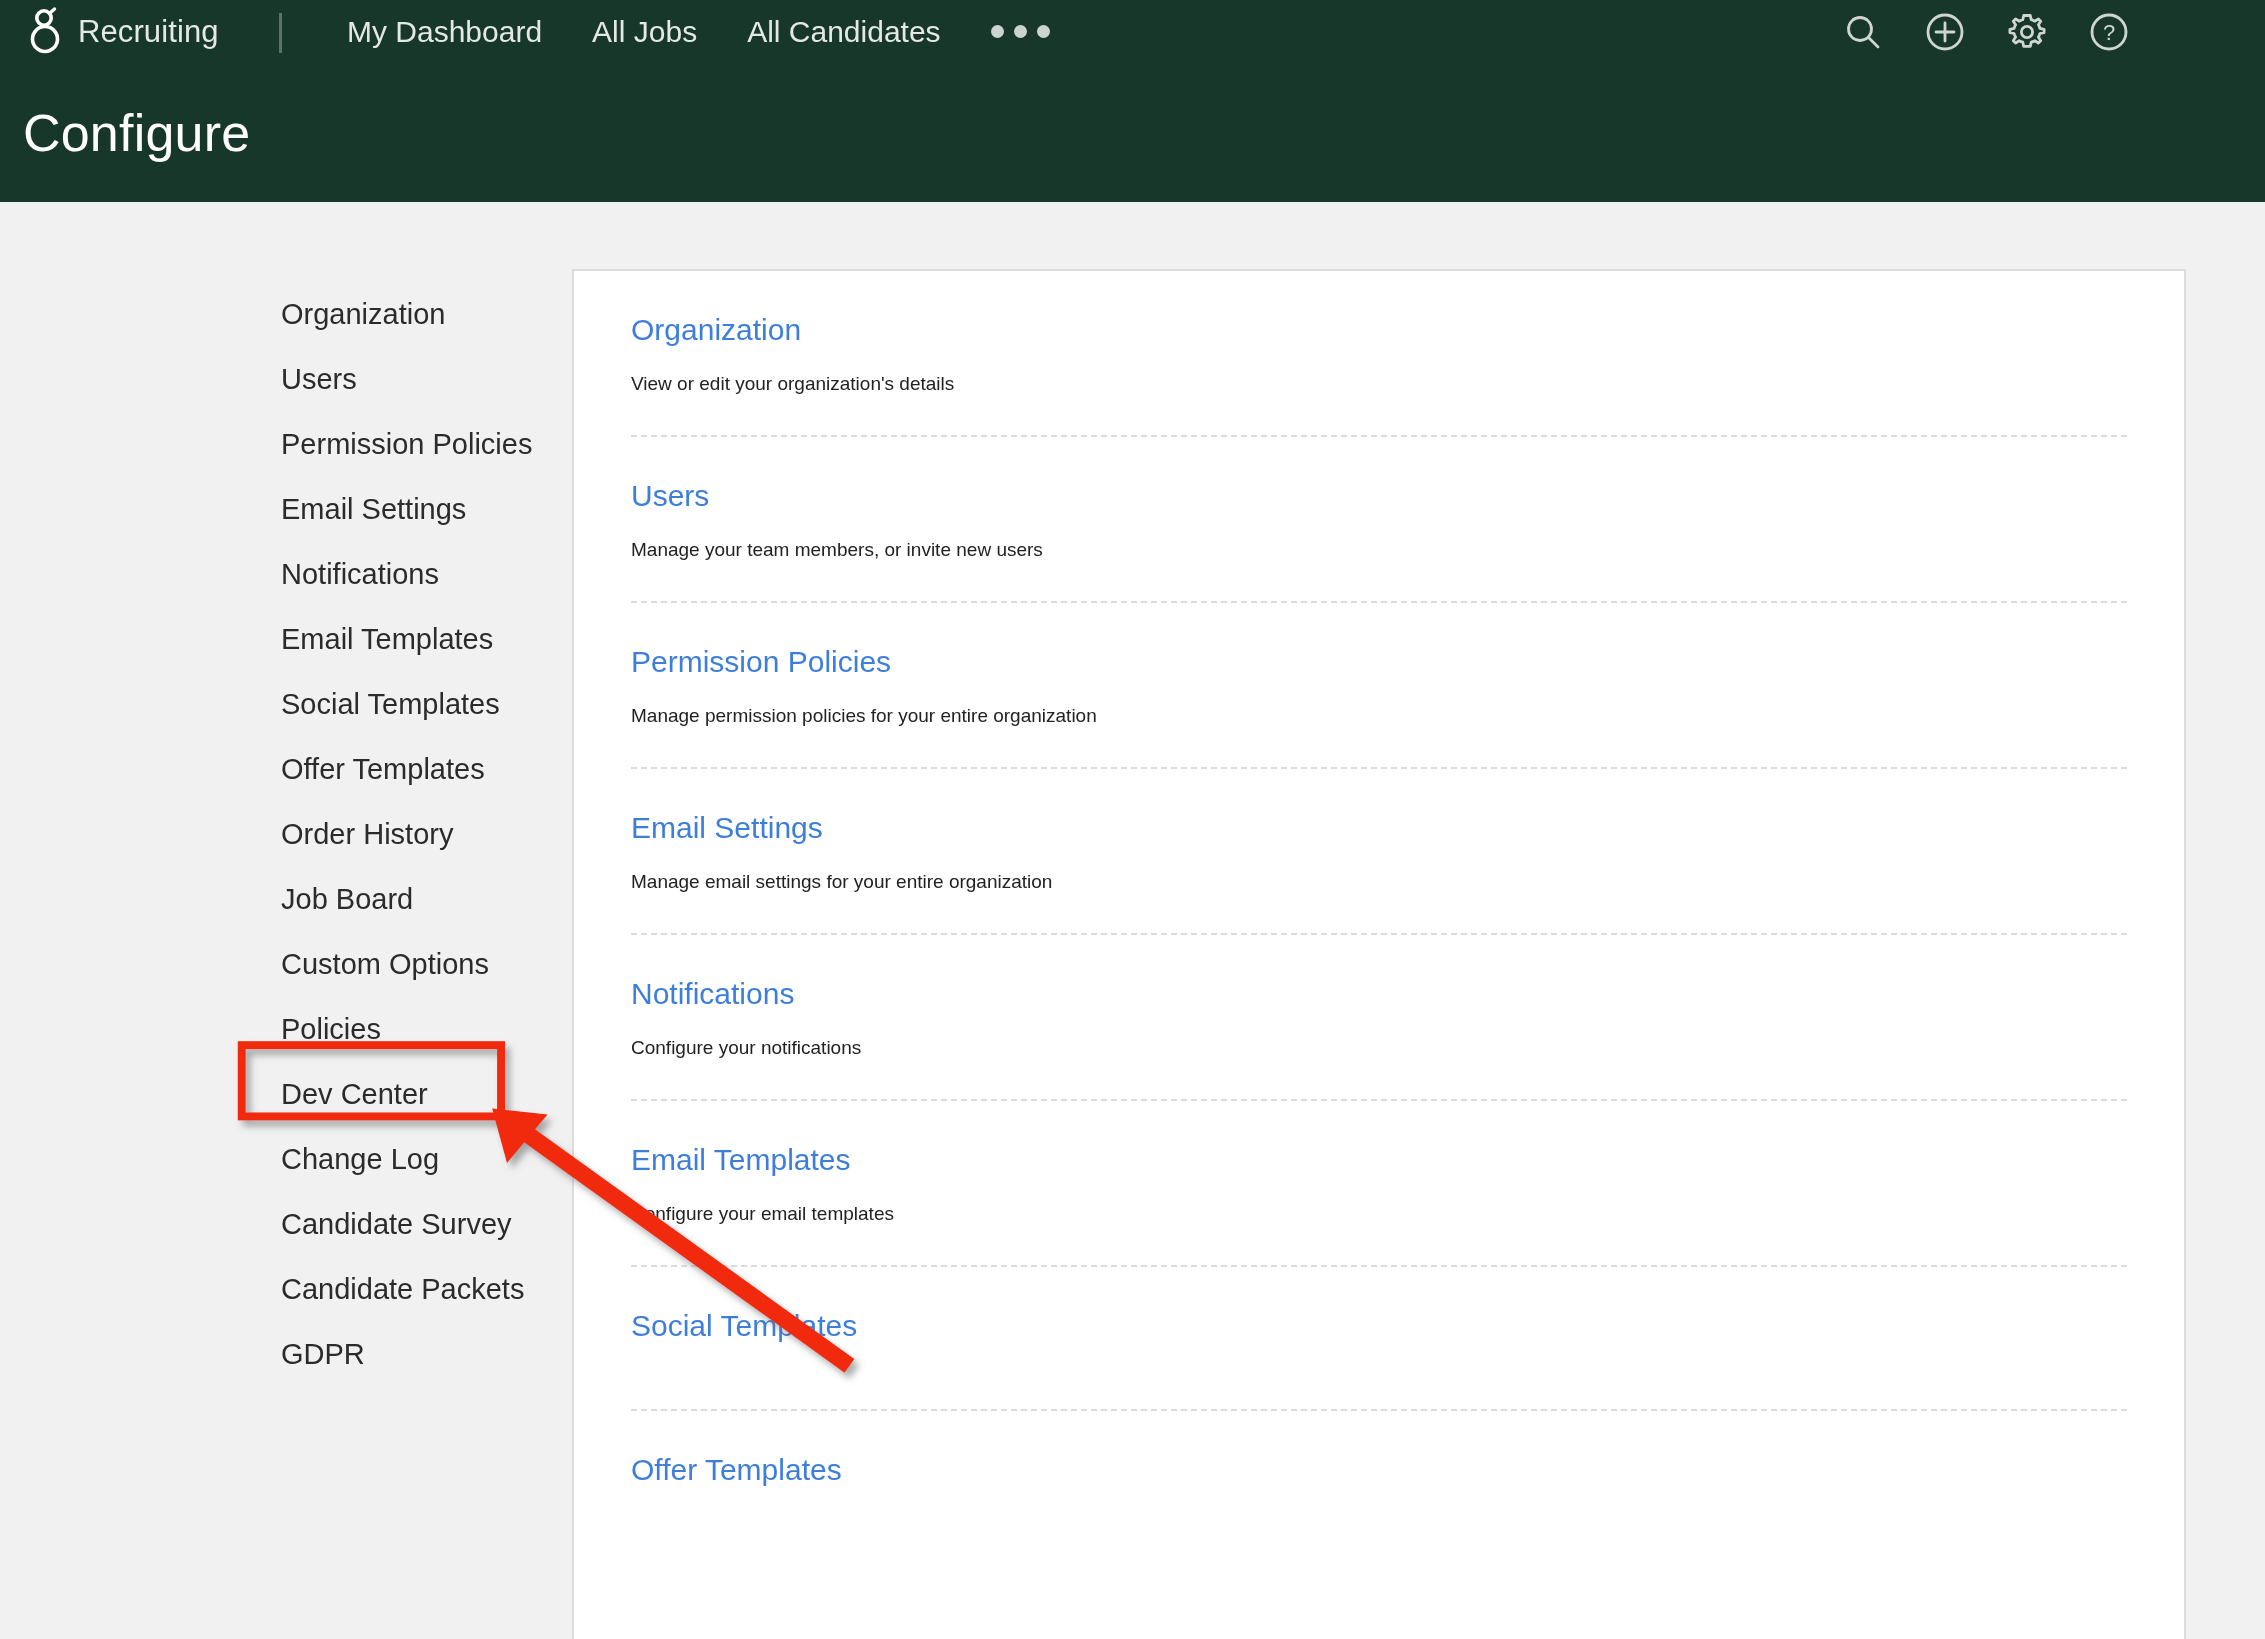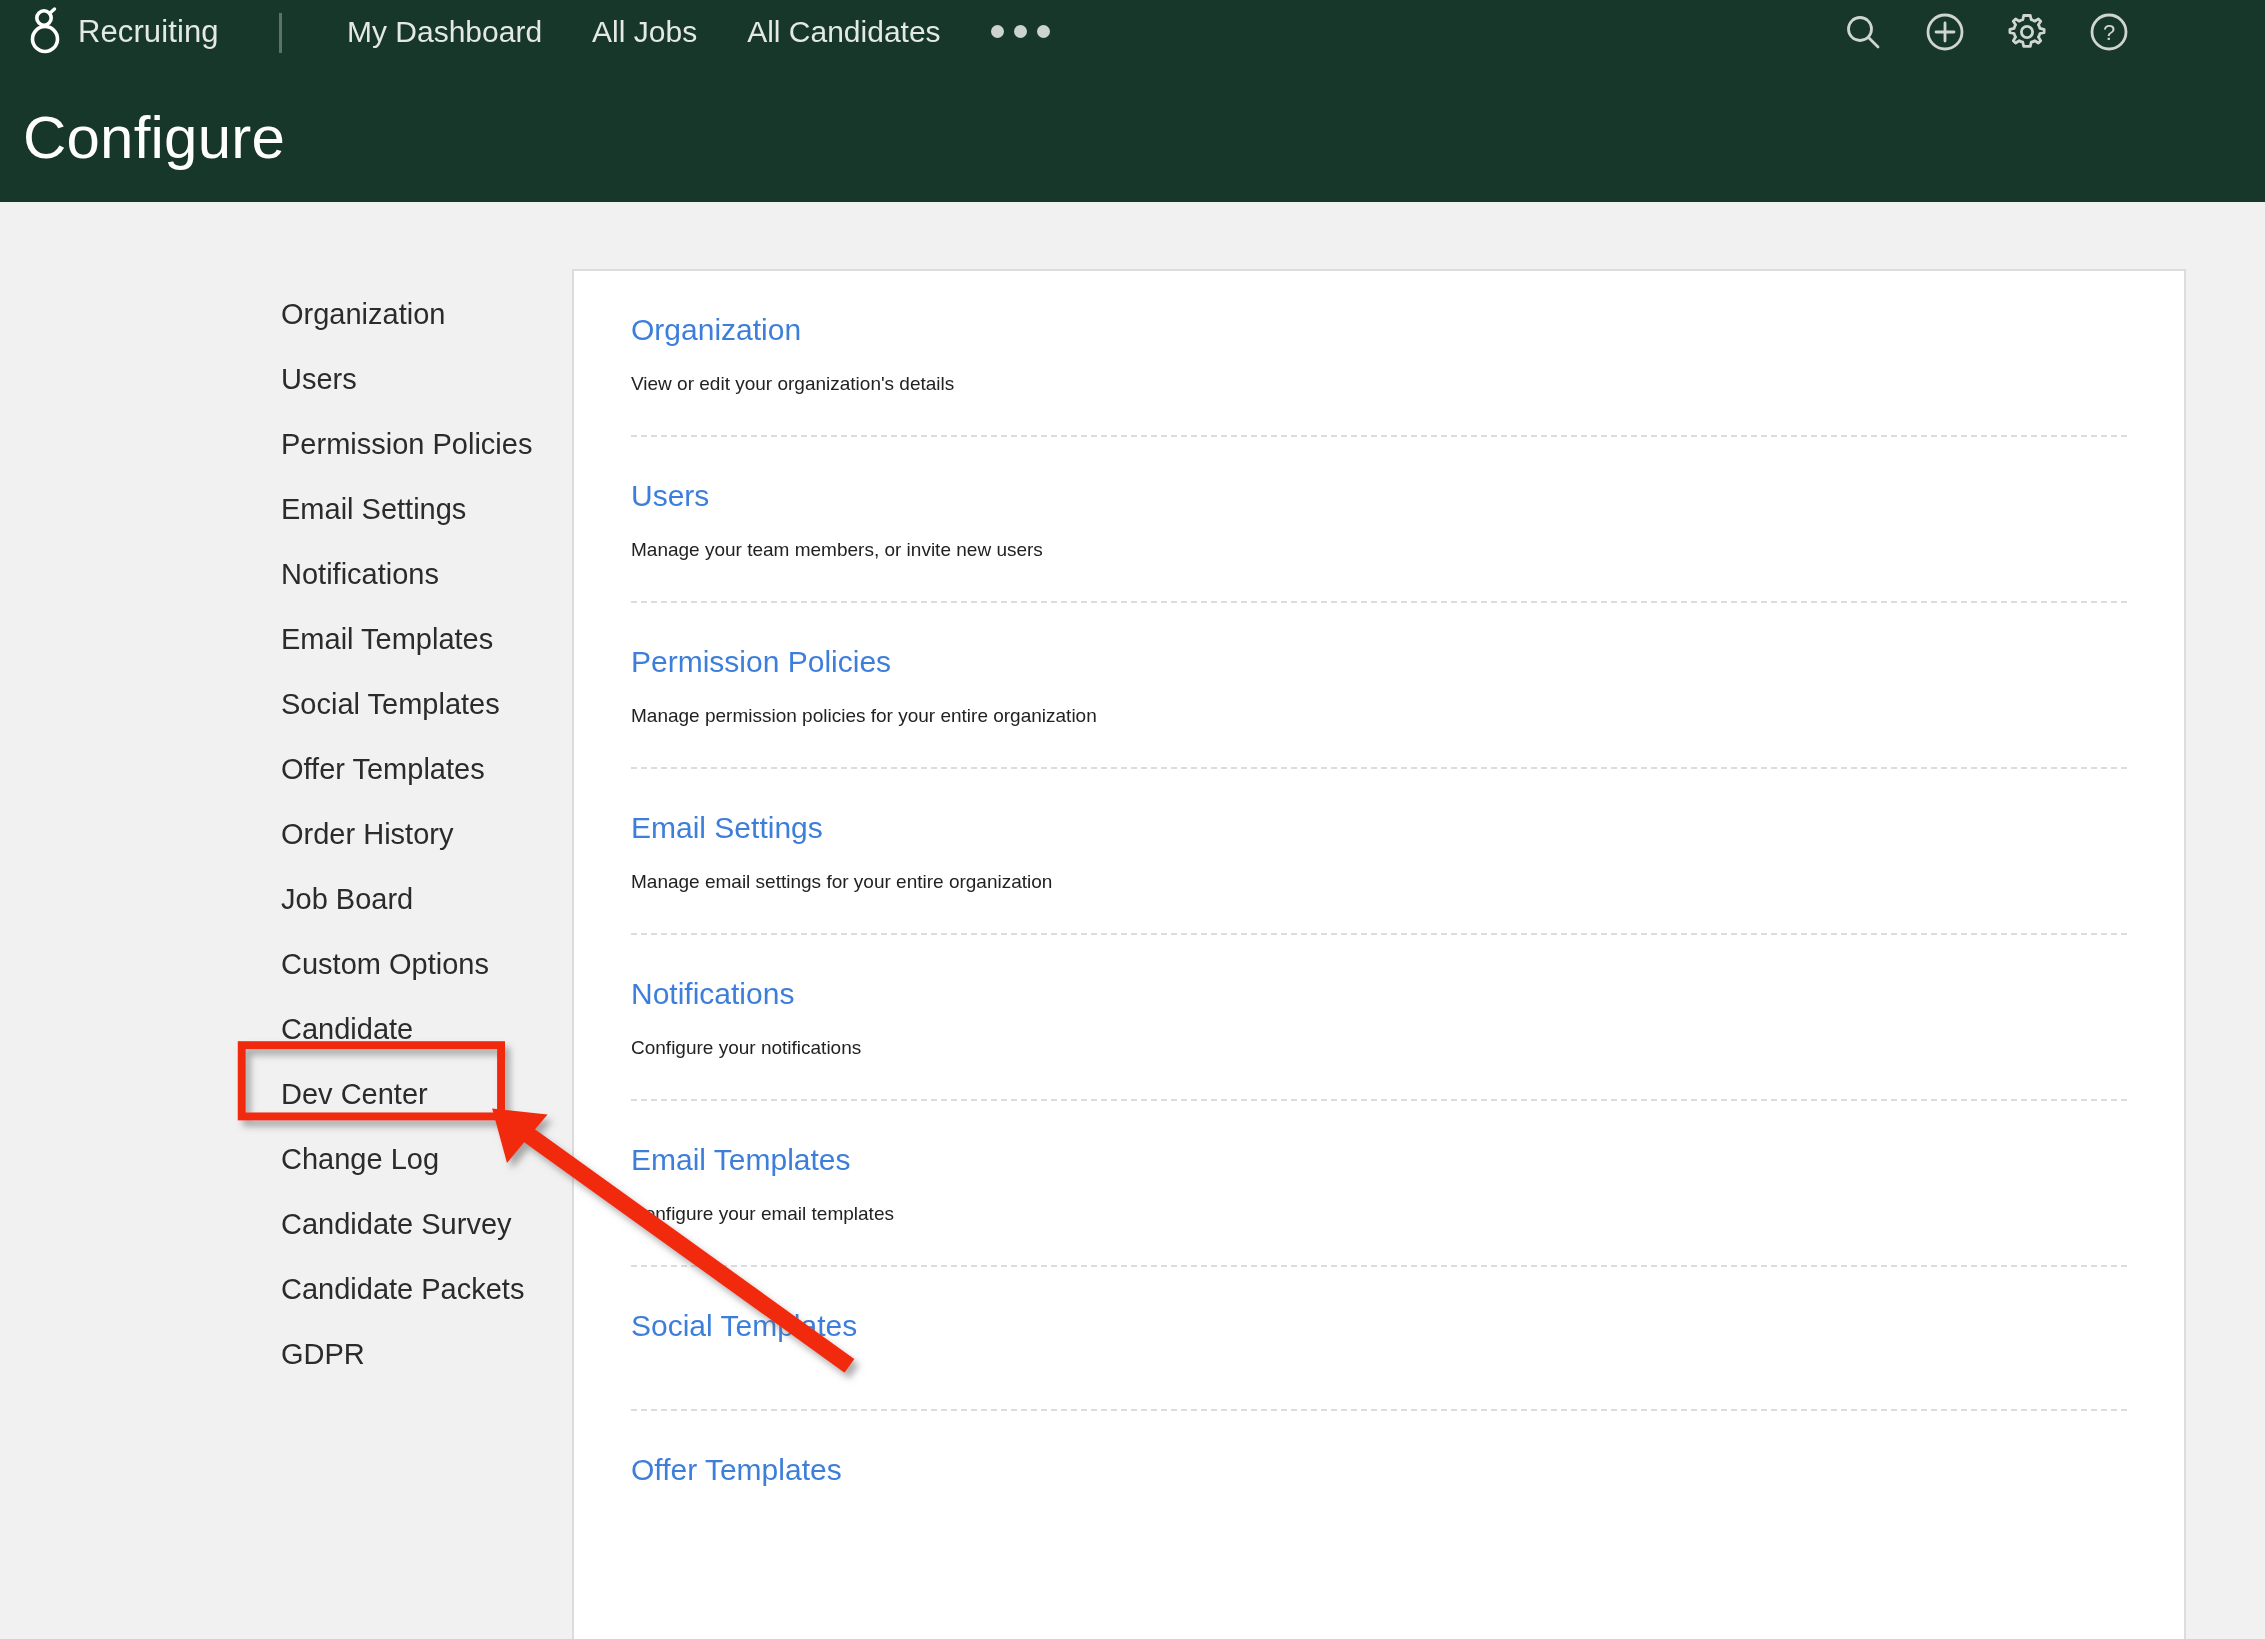--- a/index.html
+++ b/index.html
@@ -100,21 +100,21 @@
     display: flex;
     align-items: center;
     justify-content: center;
   }
 
   #page-title {
     position: absolute;
     left: 23px;
     top: 103px;
     color: #ffffff;
-    font-size: 60px;
+    font-size: 52px;
     font-weight: 400;
     letter-spacing: 0.2px;
   }
 
   
   #body-area {
     position: absolute;
     left: 0; top: 202px;
     width: 2265px;
     height: 1104px;
@@ -254,21 +254,21 @@
     <a class="side-item">Users</a>
     <a class="side-item">Permission Policies</a>
     <a class="side-item">Email Settings</a>
     <a class="side-item">Notifications</a>
     <a class="side-item">Email Templates</a>
     <a class="side-item">Social Templates</a>
     <a class="side-item">Offer Templates</a>
     <a class="side-item">Order History</a>
     <a class="side-item">Job Board</a>
     <a class="side-item">Custom Options</a>
-    <a class="side-item">Candidate</a>
+    <a class="side-item">Policies</a>
     <a class="side-item">Dev Center</a>
     <a class="side-item">Change Log</a>
     <a class="side-item">Candidate Survey</a>
     <a class="side-item">Candidate Packets</a>
     <a class="side-item">GDPR</a>
   </nav>
 
   <section id="main-card">
     <div id="card-inner">
 

